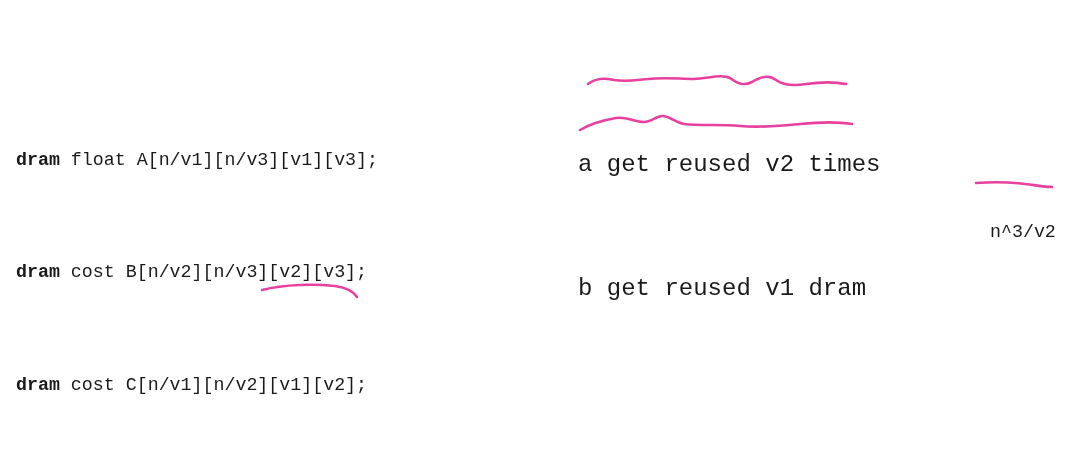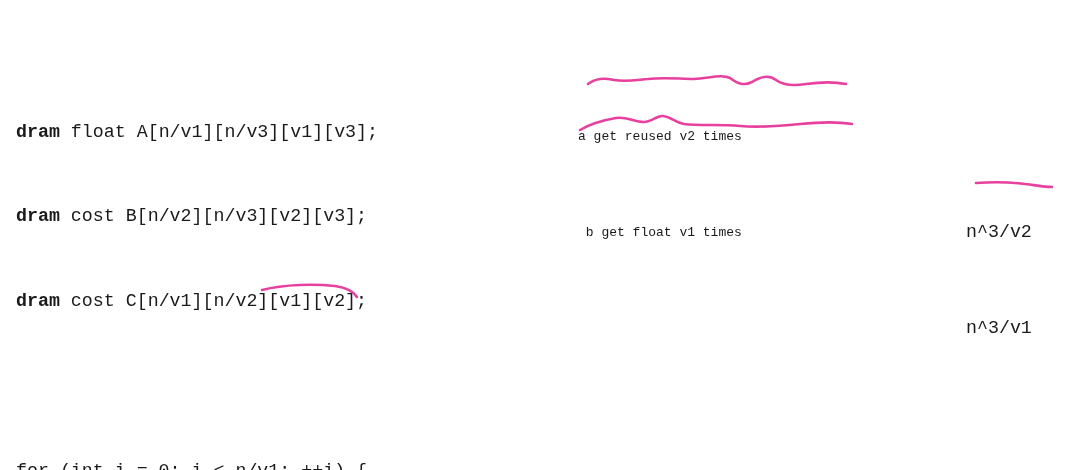--- a/index.html
+++ b/index.html
@@ -20,49 +20,49 @@
     left: 16px;
     top: 61px;
     font-size: 18.3px;
     line-height: 28.3px;
     white-space: pre;
     letter-spacing: 0px;
   }
   .code-line {
     display: block;
     height: 28.3px;
+    margin-top: 28px;
   }
   .kw {
     font-weight: bold;
   }
   .notes {
     position: absolute;
     left: 578px;
     top: 57px;
-    font-size: 13px;
+    font-size: 24px;
     line-height: 32px;
     white-space: pre;
-    text-align: right;
   }
   .costs {
     position: absolute;
     left: 578px;
     top: 152px;
     font-size: 18.3px;
     line-height: 32px;
     white-space: pre;
   }
   .cost-row {
     display: block;
     position: relative;
     height: 32px;
   }
   .cost-value {
     position: absolute;
-    left: 388px;
+    left: 412px;
     top: 0;
   }
   svg.ink {
     position: absolute;
     left: 0;
     top: 0;
     pointer-events: none;
   }
   .stroke {
     fill: none;
@@ -88,29 +88,28 @@
   
   
   
   
   
   
 </div>
 
 <div class="notes">
   <span class="code-line" style="height:32px">a get reused v2 times</span>
-  <span class="code-line" style="height:32px">b get float v1 times</span>
+  <span class="code-line" style="height:32px">b get reused v1 dram</span>
 </div>
 
 <div class="costs">
   <span class="cost-row">
     <span class="cost-value">n^3/v2</span>
   </span>
   <span class="cost-row">
-    <span class="cost-value">n^3/v1</span>
   </span>
 </div>
 
 <svg class="ink" width="1067" height="470" viewBox="0 0 1067 470">
 
   <path class="stroke" d="M 262 290 C 285 284, 315 284, 335 286 C 348 288, 354 292, 357 297"></path>
 
   <path class="stroke" d="M 588 84 C 596 78, 604 78, 614 80 C 626 82, 636 80, 648 79 C 664 77, 680 79, 694 79 C 710 78, 722 74, 730 78 C 738 84, 744 86, 752 82 C 760 77, 768 74, 776 80 C 784 86, 794 86, 806 84 C 820 82, 836 82, 846 84"></path>
 
   <path class="stroke" d="M 580 130 C 590 124, 604 120, 616 118 C 626 116, 634 122, 644 122 C 652 122, 656 116, 662 116 C 670 116, 674 122, 684 124 C 700 126, 720 124, 740 126 C 760 128, 780 126, 800 124 C 820 122, 840 122, 852 124"></path>

